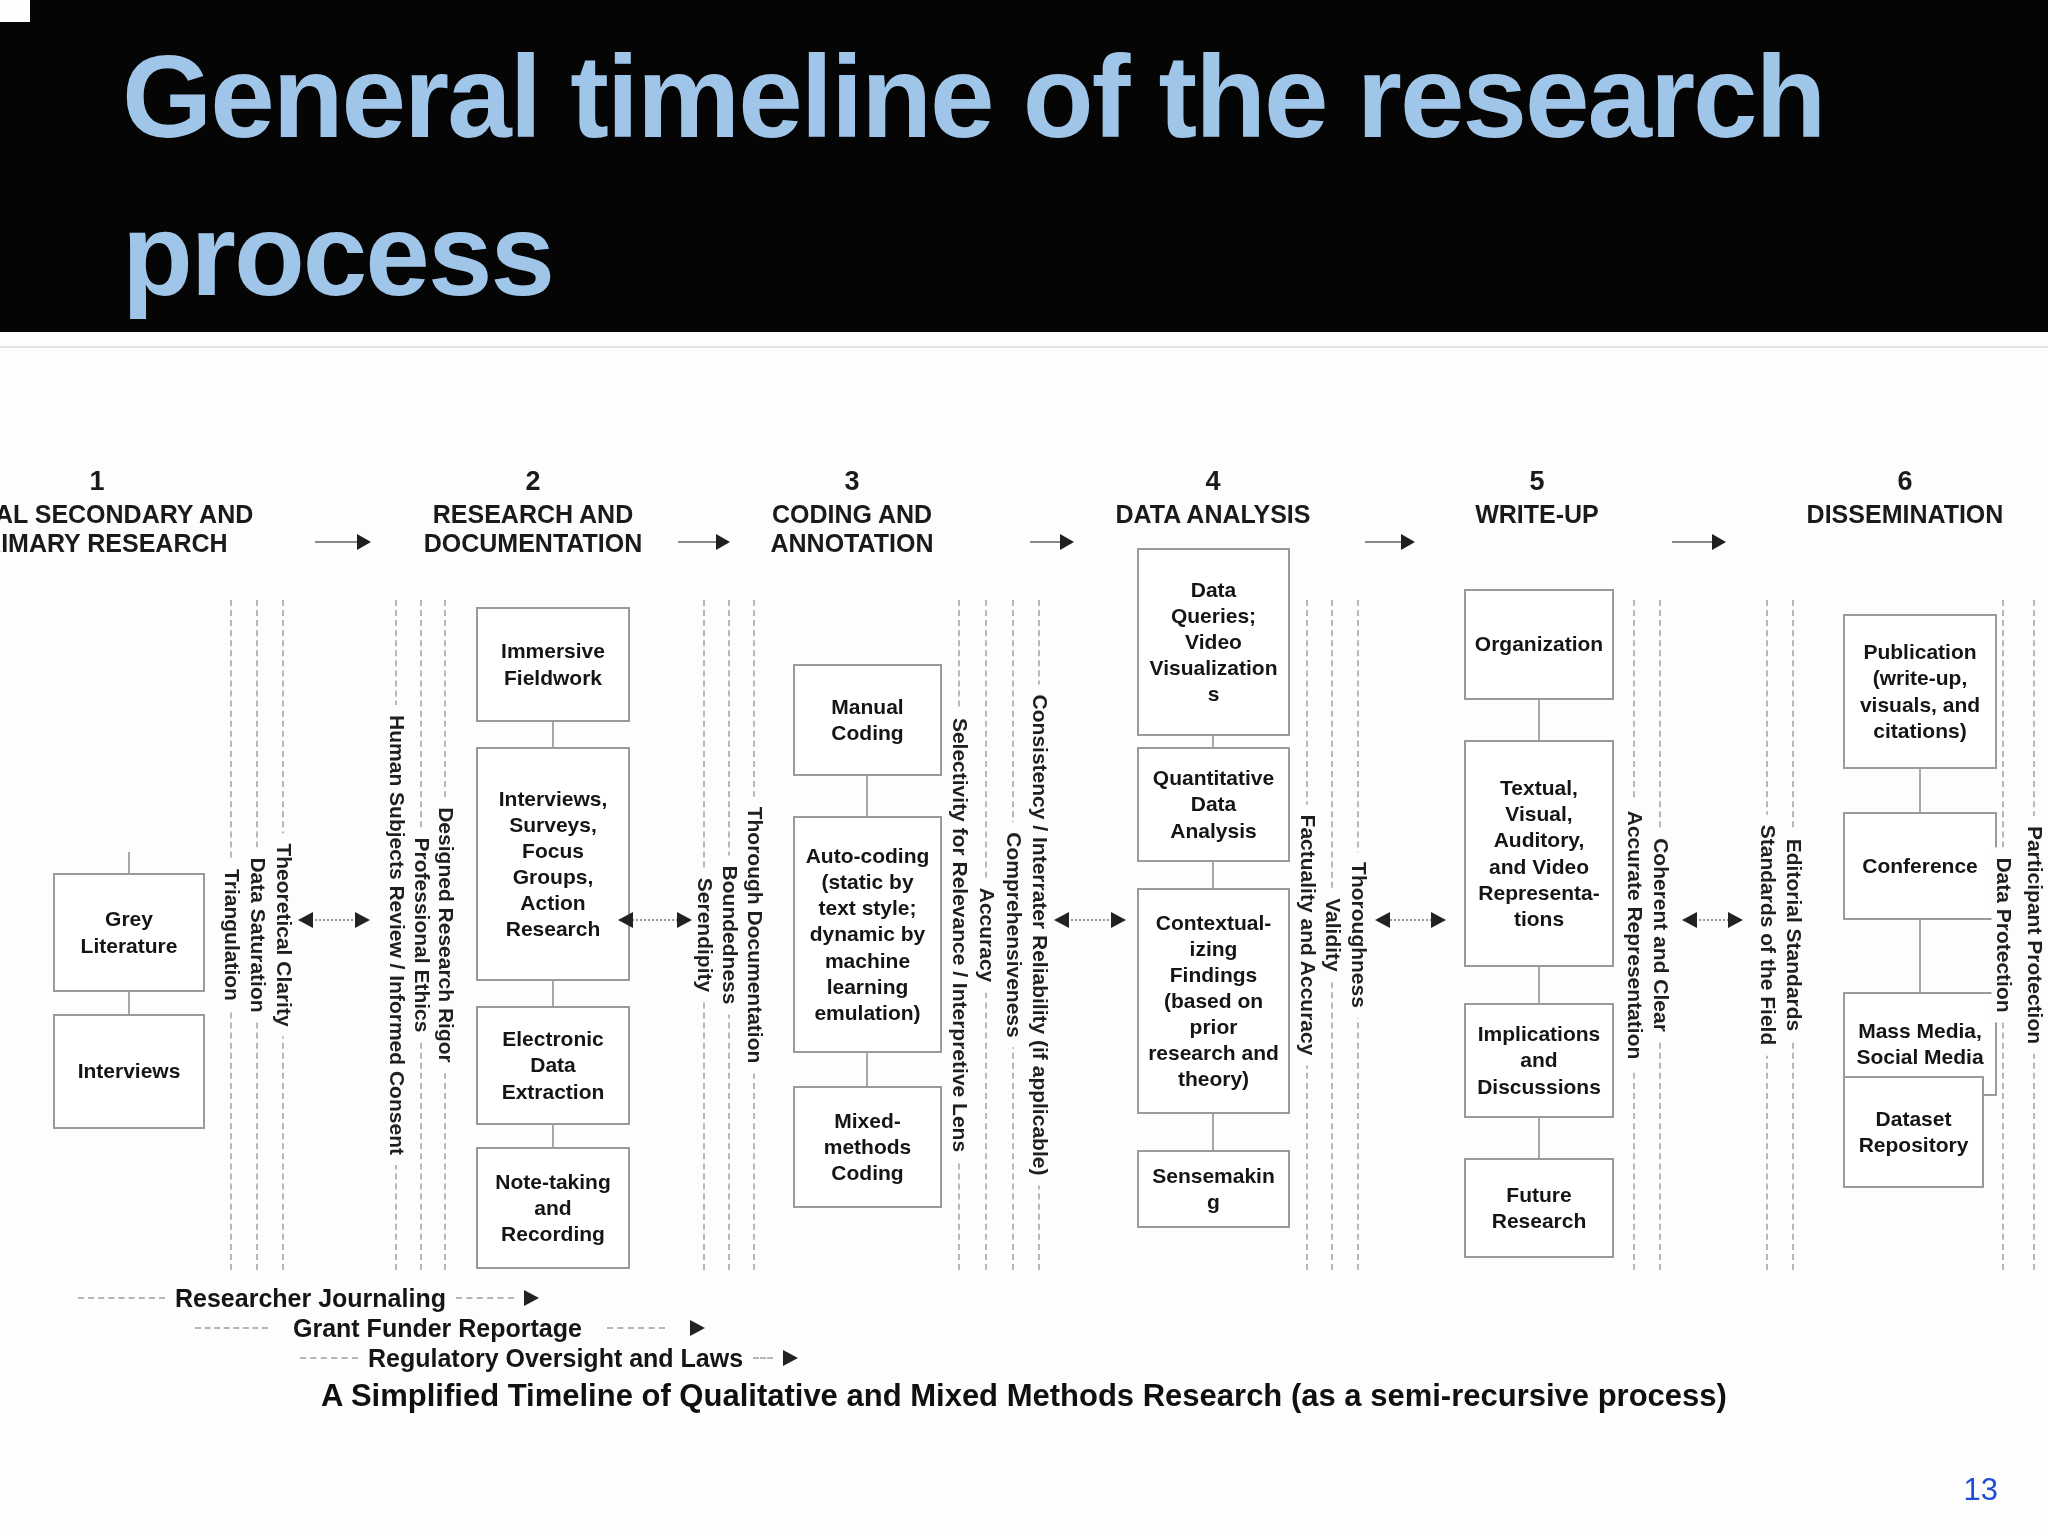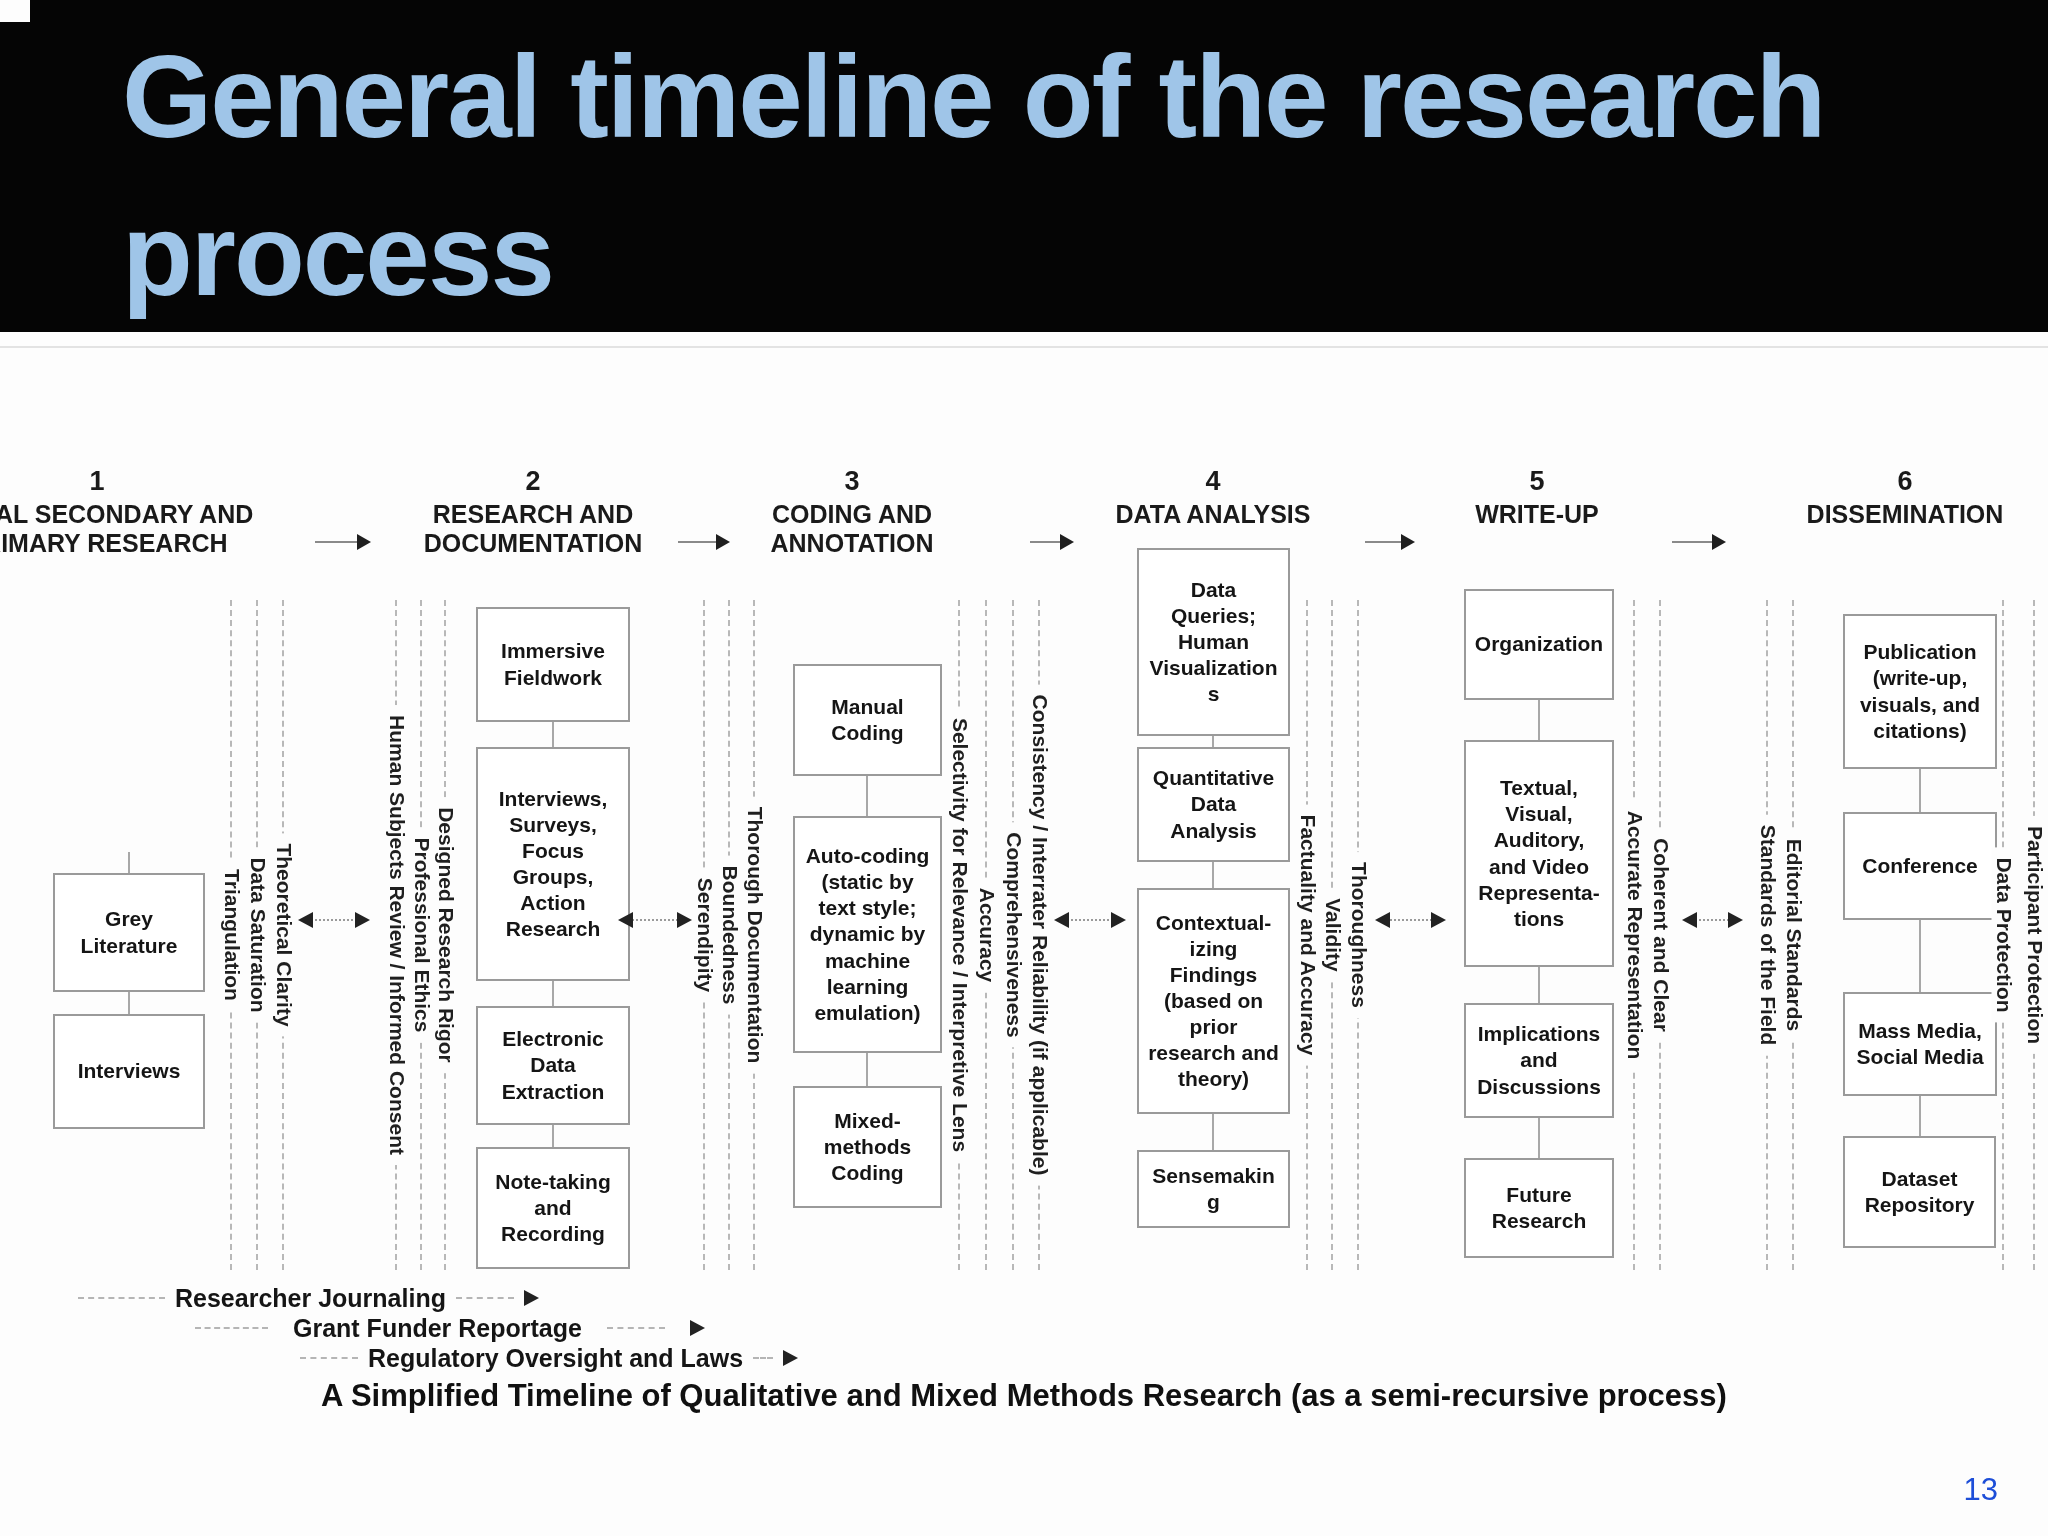--- a/index.html
+++ b/index.html
@@ -109,21 +109,21 @@
   <div class="box" style="left:476px;top:1006px;width:154px;height:119px;">Electronic Data Extraction</div>
   <div class="conn" style="left:552px;top:1125px;height:22px;"></div>
   <div class="box" style="left:476px;top:1147px;width:154px;height:122px;">Note-taking and Recording</div>
 
   <div class="box" style="left:793px;top:664px;width:149px;height:112px;">Manual Coding</div>
   <div class="conn" style="left:866px;top:776px;height:40px;"></div>
   <div class="box" style="left:793px;top:816px;width:149px;height:237px;">Auto-coding (static by text style; dynamic by machine learning emulation)</div>
   <div class="conn" style="left:866px;top:1053px;height:33px;"></div>
   <div class="box" style="left:793px;top:1086px;width:149px;height:122px;">Mixed- methods Coding</div>
 
-  <div class="box" style="left:1137px;top:548px;width:153px;height:188px;">Data Queries; Human Visualizations</div>
+  <div class="box" style="left:1137px;top:548px;width:153px;height:188px;">Data Queries; Video Visualizations</div>
   <div class="conn" style="left:1212px;top:736px;height:11px;"></div>
   <div class="box" style="left:1137px;top:747px;width:153px;height:115px;">Quantitative Data Analysis</div>
   <div class="conn" style="left:1212px;top:862px;height:26px;"></div>
   <div class="box" style="left:1137px;top:888px;width:153px;height:226px;">Contextual- izing Findings (based on prior research and theory)</div>
   <div class="conn" style="left:1212px;top:1114px;height:36px;"></div>
   <div class="box" style="left:1137px;top:1150px;width:153px;height:78px;">Sensemaking</div>
 
   <div class="box" style="left:1464px;top:589px;width:150px;height:111px;">Organization</div>
   <div class="conn" style="left:1538px;top:700px;height:40px;"></div>
   <div class="box" style="left:1464px;top:740px;width:150px;height:227px;">Textual, Visual, Auditory, and Video Representa- tions</div>
@@ -131,21 +131,21 @@
   <div class="box" style="left:1464px;top:1003px;width:150px;height:115px;">Implications and Discussions</div>
   <div class="conn" style="left:1538px;top:1118px;height:40px;"></div>
   <div class="box" style="left:1843px;top:614px;width:154px;height:155px;">Publication (write-up, visuals, and citations)</div>
 
   <div class="box" style="left:1464px;top:1158px;width:150px;height:100px;">Future Research</div>
   <div class="conn" style="left:1919px;top:769px;height:43px;"></div>
   <div class="box" style="left:1843px;top:812px;width:154px;height:108px;">Conference</div>
   <div class="conn" style="left:1919px;top:920px;height:72px;"></div>
   <div class="box" style="left:1843px;top:992px;width:154px;height:104px;">Mass Media, Social Media</div>
   <div class="conn" style="left:1919px;top:1096px;height:40px;"></div>
-  <div class="box" style="left:1843px;top:1136px;width:153px;height:112px;">Dataset Repository</div>
+  <div class="box" style="left:1843px;top:1076px;width:141px;height:112px;">Dataset Repository</div>
 
   <div class="vline" style="left:230px;">
       <div class="vlabel">Triangulation</div>
     </div>
   <div class="vline" style="left:256px;">
       <div class="vlabel">Data Saturation</div>
     </div>
   <div class="vline" style="left:282px;">
       <div class="vlabel">Theoretical Clarity</div>
     </div>

